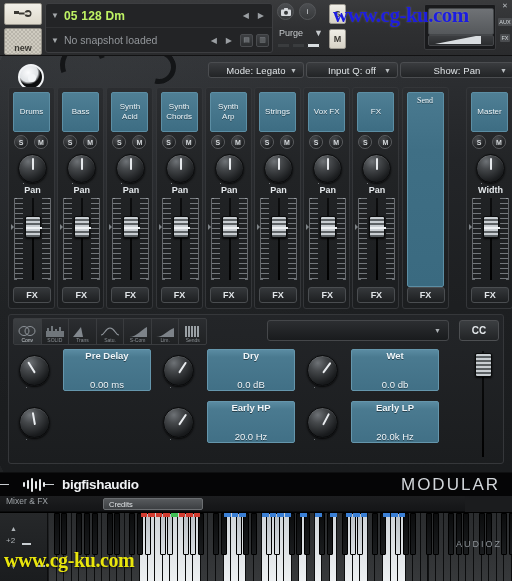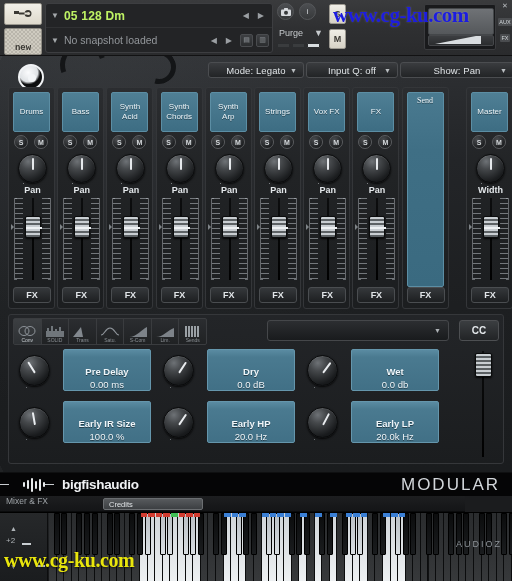--- a/index.html
+++ b/index.html
@@ -11,21 +11,21 @@
     background:#1b1c1e;
   }
   .app{ position:absolute; inset:0; }
 
   
   .k-header{
     position:absolute; left:0; top:0; width:512px; height:56px;
     background:linear-gradient(180deg,#3a3b3d 0%,#2f3032 50%,#2a2b2d 100%);
     border-bottom:1px solid #121213;
   }
-  .k-left{ position:absolute; left:4px; top:3px; width:38px;font-family:Liberation Mono, monospace; }
+  .k-left{ position:absolute; left:4px; top:3px; width:38px; }
   .k-wrench{
     width:38px; height:22px; border-radius:2px;
     background:linear-gradient(180deg,#f2f0e9,#ded9cc);
     border:1px solid #9a978e; display:flex; align-items:center; justify-content:center;
   }
   .k-new{
     margin-top:3px; width:38px; height:27px; border-radius:2px;
     border:1px solid #8e8b83;
     background:
       repeating-conic-gradient(#cfcbc0 0% 25%, #b9b5ab 0% 50%) 0 0/4px 4px;
@@ -322,21 +322,21 @@
     position:absolute; width:41px;height:41px; border-radius:50%;
     background:conic-gradient(from 205deg,
       rgba(205,210,215,.45) 0 1.2deg, rgba(0,0,0,0) 1.2deg 11deg);
     -webkit-mask:radial-gradient(circle, rgba(0,0,0,0) 17px, #000 17px, #000 19.5px, rgba(0,0,0,0) 19.5px);
     mask:radial-gradient(circle, rgba(0,0,0,0) 17px, #000 17px, #000 19.5px, rgba(0,0,0,0) 19.5px);
   }
   .fxbox{
     position:absolute; width:88px; height:42px;
     background:linear-gradient(180deg,#5a8ba2 0%,#4a7a90 18%,#417086 100%);
     border:1px solid #6596ac; border-radius:2px;
-    display:flex; flex-direction:column; align-items:center; justify-content:flex-end;
+    display:flex; flex-direction:column; align-items:center; justify-content:space-between;
     color:#eef5f9; text-shadow:0 1px 0 rgba(0,0,0,.45);
   }
   .fxbox .t{ font-size:9.5px; font-weight:bold; }
   .fxbox .v{ font-size:9.5px; margin-top:2px; }
 
   .sidefader{
     position:absolute; left:463px; top:36px; width:22px; height:106px;
   }
   .sidefader .trk{
     position:absolute; left:10px; top:0; width:2px; height:106px;
@@ -831,24 +831,20 @@
             <div class="v">0.0 dB</div>
           </div>
           <div class="fxring" style="left: 289px; top: 1px;"></div>
           <div class="fxknob r3" style="left: 294px; top: 6px;"></div>
           <div class="fxbox" style="left: 338px; top: 0px;">
             <div class="t">Wet</div>
             <div class="v">0.0 db</div>
           </div>
           <div class="fxring" style="left: 1px; top: 53px;"></div>
           <div class="fxknob r4" style="left: 6px; top: 58px;"></div>
-          <div class="fxbox" style="left: 50px; top: 52px;">
-            <div class="t">Early IR Size</div>
-            <div class="v">100.0 %</div>
-          </div>
           <div class="fxring" style="left: 145px; top: 53px;"></div>
           <div class="fxknob r5" style="left: 150px; top: 58px;"></div>
           <div class="fxbox" style="left: 194px; top: 52px;">
             <div class="t">Early HP</div>
             <div class="v">20.0 Hz</div>
           </div>
           <div class="fxring" style="left: 289px; top: 53px;"></div>
           <div class="fxknob r6" style="left: 294px; top: 58px;"></div>
           <div class="fxbox" style="left: 338px; top: 52px;">
             <div class="t">Early LP</div>

